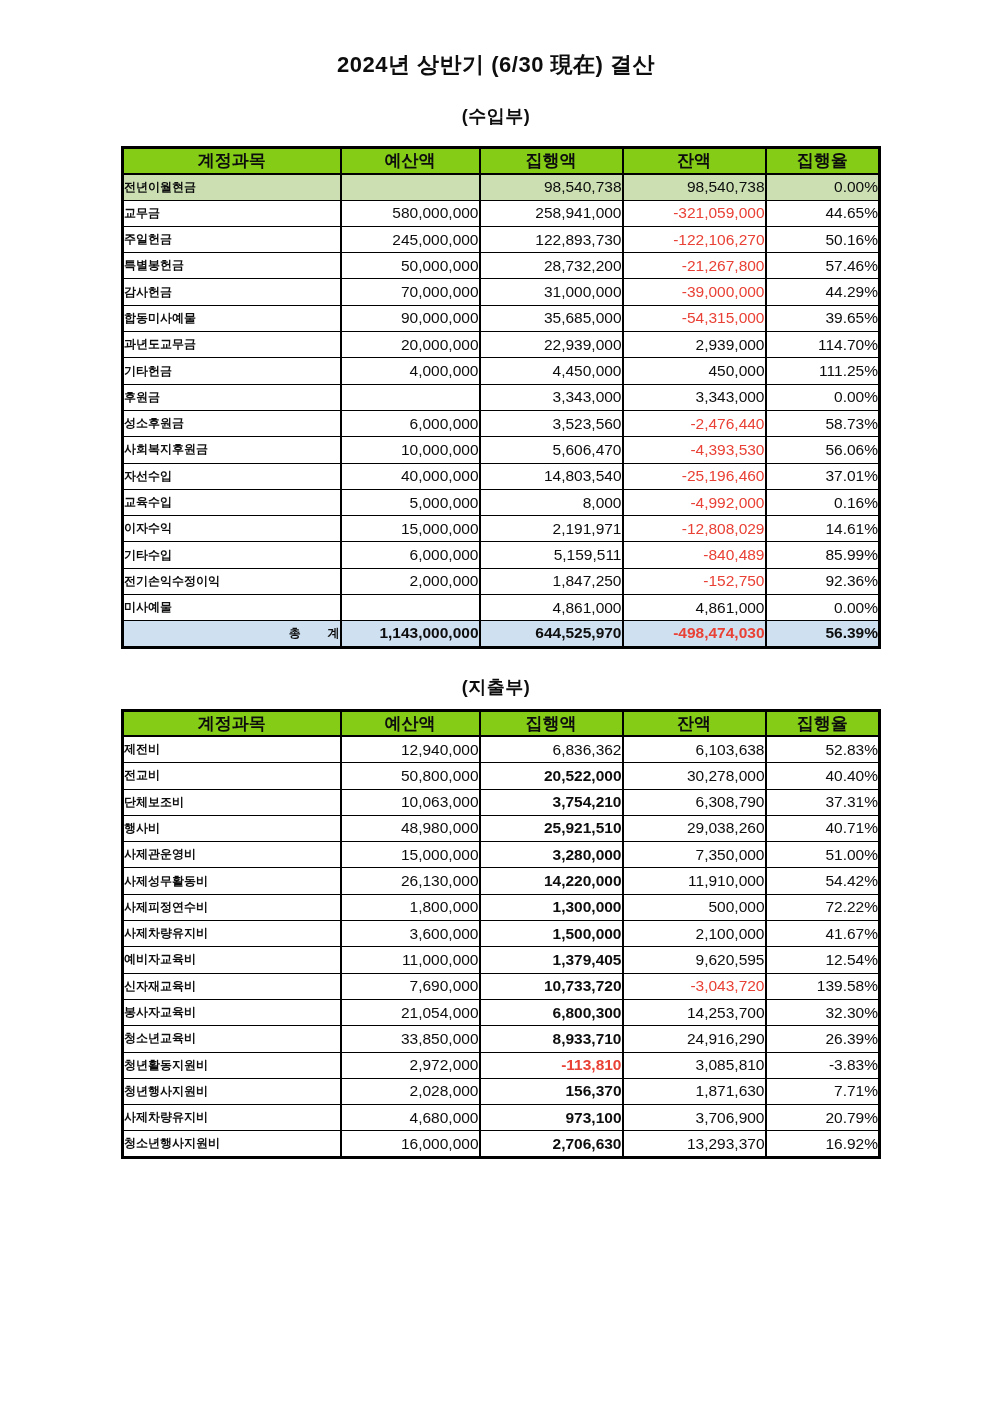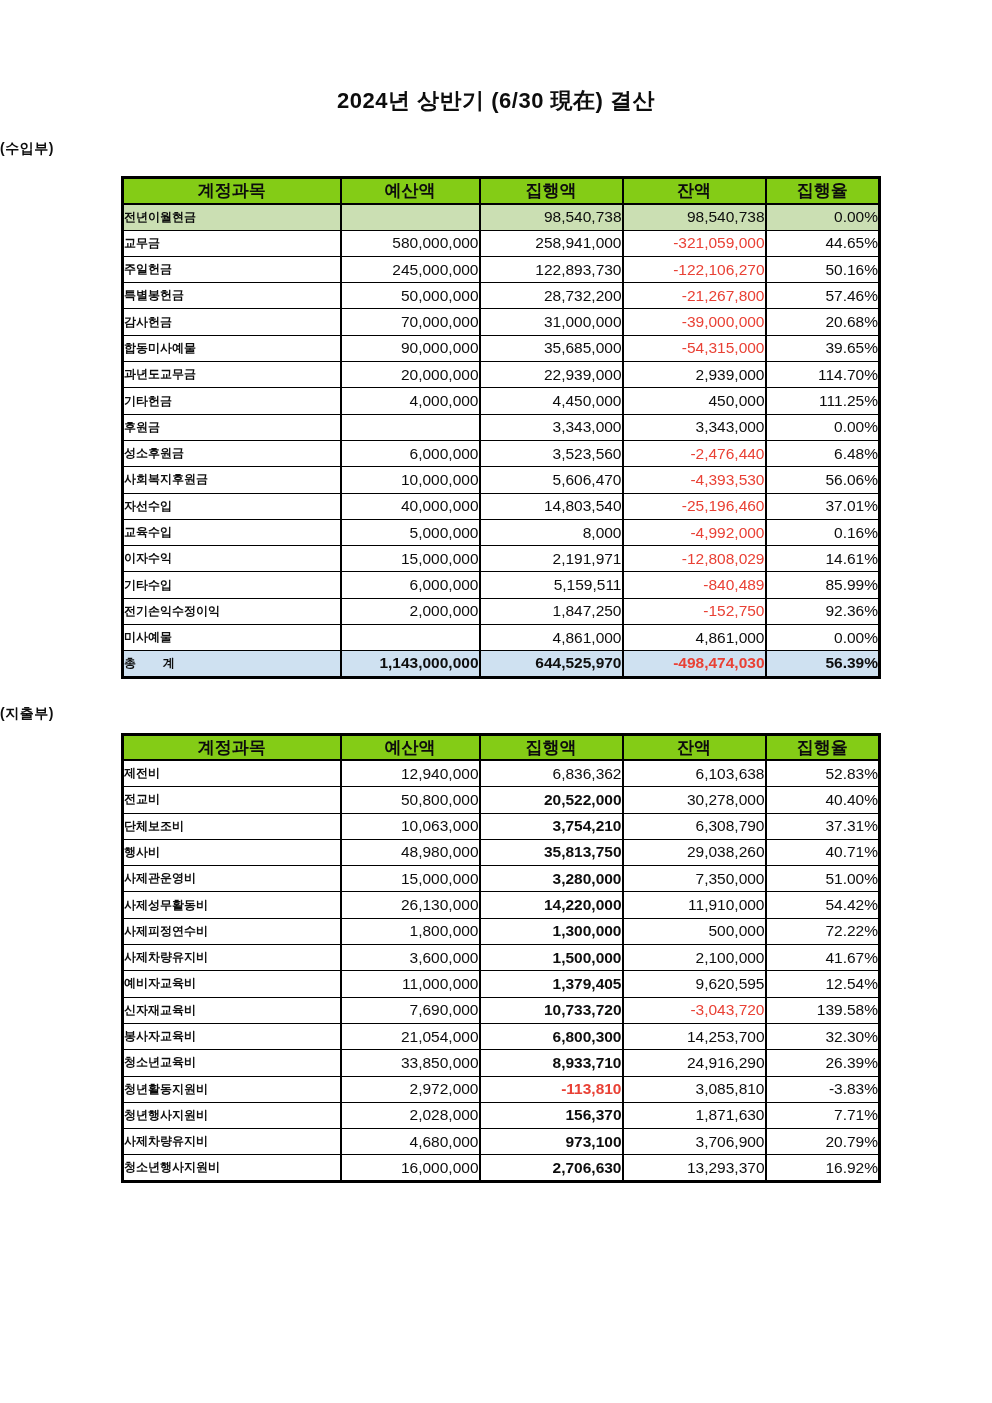--- a/index.html
+++ b/index.html
@@ -9,28 +9,28 @@
     --ink:#0d0d0d;
     --line:#000;
   }
   html,body{margin:0;padding:0;background:#ffffff;}
   body{
     width:992px;min-height:1403px;
     font-family:"Liberation Sans","DejaVu Sans",sans-serif;
     color:var(--ink);
     -webkit-font-smoothing:antialiased;
   }
-  .page{position:relative;width:992px;min-height:1403px;box-sizing:border-box;padding-top:86px;}
+  .page{position:relative;width:992px;min-height:1403px;box-sizing:border-box;padding-top:50px;}
   .doc-title{
     margin:0;text-align:center;
     font-size:22px;font-weight:bold;letter-spacing:0.5px;
   }
   .section-subtitle{
-    margin:24px 0 18px 0;
-    font-size:14px;font-weight:bold;letter-spacing:0.5px;
+    margin:24px 0 18px 0;text-align:center;
+    font-size:18px;font-weight:bold;letter-spacing:0.5px;
   }
   .section-subtitle.second{margin-top:26px;margin-bottom:10px;}
   table.grid{
     margin-left:121px;
     width:757px;table-layout:fixed;
     border-collapse:collapse;
     border:3px solid var(--line);
   }
   table.grid th, table.grid td{
     border:1.5px solid var(--line);
@@ -48,21 +48,21 @@
   }
   td.c-num{
     font-size:15.5px;font-weight:normal;text-align:right;
     padding-right:9px;font-stretch:condensed;
   }
   td.c-rate{padding-right:13px;margin-left:36px;}
   td.neg{color:var(--red);}
   td.emph{font-weight:bold;}
   tr.row-green td{background:var(--green);}
   tr.row-total td{background:var(--blue);font-weight:bold;}
-  tr.row-total td.c-label{text-align:left;white-space:pre;padding-left:0;}
+  tr.row-total td.c-label{text-align:right;white-space:pre;padding-left:0;}
 </style>
 </head>
 <body>
 
 <div class="page">
 
   <h1 class="doc-title">2024년 상반기 (6/30 現在) 결산</h1>
 
   <section>
     <h2 class="section-subtitle">(수입부)</h2>
@@ -110,21 +110,21 @@
             <td class="c-num">50,000,000</td>
             <td class="c-num">28,732,200</td>
             <td class="c-num neg">-21,267,800</td>
             <td class="c-num c-rate">57.46%</td>
           </tr>
           <tr>
             <td class="c-label">감사헌금</td>
             <td class="c-num">70,000,000</td>
             <td class="c-num">31,000,000</td>
             <td class="c-num neg">-39,000,000</td>
-            <td class="c-num c-rate">20.68%</td>
+            <td class="c-num c-rate">44.29%</td>
           </tr>
           <tr>
             <td class="c-label">합동미사예물</td>
             <td class="c-num">90,000,000</td>
             <td class="c-num">35,685,000</td>
             <td class="c-num neg">-54,315,000</td>
             <td class="c-num c-rate">39.65%</td>
           </tr>
           <tr>
             <td class="c-label">과년도교무금</td>
@@ -145,21 +145,21 @@
             <td class="c-num"></td>
             <td class="c-num">3,343,000</td>
             <td class="c-num">3,343,000</td>
             <td class="c-num c-rate">0.00%</td>
           </tr>
           <tr>
             <td class="c-label">성소후원금</td>
             <td class="c-num">6,000,000</td>
             <td class="c-num">3,523,560</td>
             <td class="c-num neg">-2,476,440</td>
-            <td class="c-num c-rate">6.48%</td>
+            <td class="c-num c-rate">58.73%</td>
           </tr>
           <tr>
             <td class="c-label">사회복지후원금</td>
             <td class="c-num">10,000,000</td>
             <td class="c-num">5,606,470</td>
             <td class="c-num neg">-4,393,530</td>
             <td class="c-num c-rate">56.06%</td>
           </tr>
           <tr>
             <td class="c-label">자선수입</td>
@@ -251,21 +251,21 @@
           <tr>
             <td class="c-label">단체보조비</td>
             <td class="c-num">10,063,000</td>
             <td class="c-num emph">3,754,210</td>
             <td class="c-num">6,308,790</td>
             <td class="c-num c-rate">37.31%</td>
           </tr>
           <tr>
             <td class="c-label">행사비</td>
             <td class="c-num">48,980,000</td>
-            <td class="c-num emph">35,813,750</td>
+            <td class="c-num emph">25,921,510</td>
             <td class="c-num">29,038,260</td>
             <td class="c-num c-rate">40.71%</td>
           </tr>
           <tr>
             <td class="c-label">사제관운영비</td>
             <td class="c-num">15,000,000</td>
             <td class="c-num emph">3,280,000</td>
             <td class="c-num">7,350,000</td>
             <td class="c-num c-rate">51.00%</td>
           </tr>

